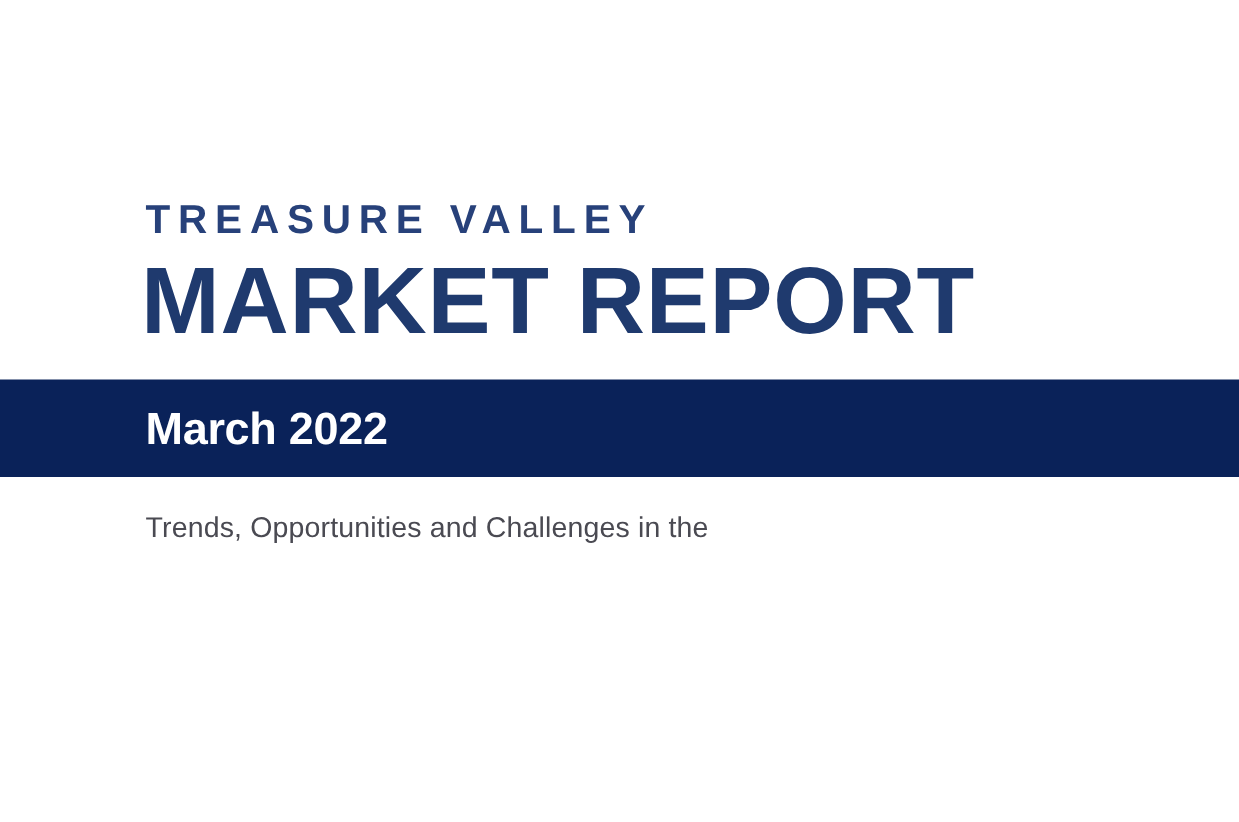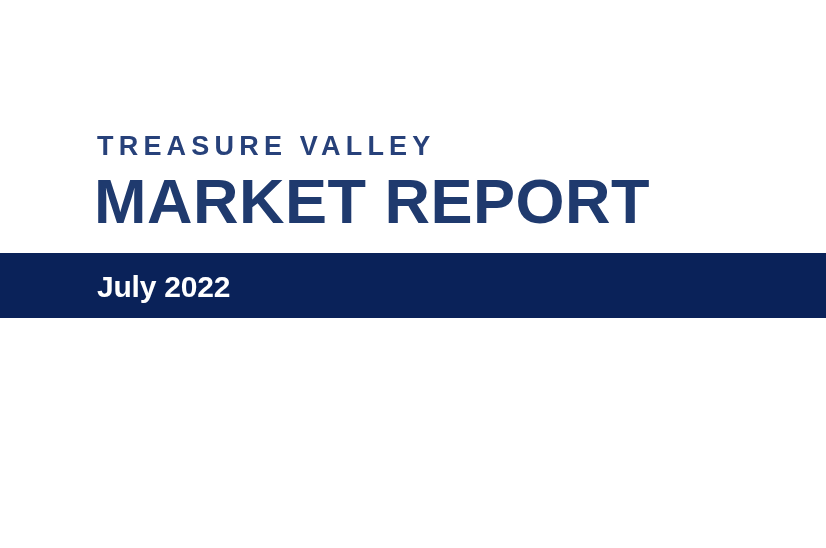--- a/index.html
+++ b/index.html
@@ -89,19 +89,20 @@
 </head>
 <body>
 
 <div class="page">
 
   <div class="kicker">TREASURE VALLEY</div>
 
   <div class="main-title">MARKET REPORT</div>
 
   <div class="date-band">
-    <div class="date-band-label">July 2022</div>
+    <div class="date-band-label">March 2022</div>
   </div>
 
   <div class="subtitle">
+    <span class="subtitle-line">Trends, Opportunities and Challenges in the</span>
   </div>
 
 </div>
 
 </body></html>

